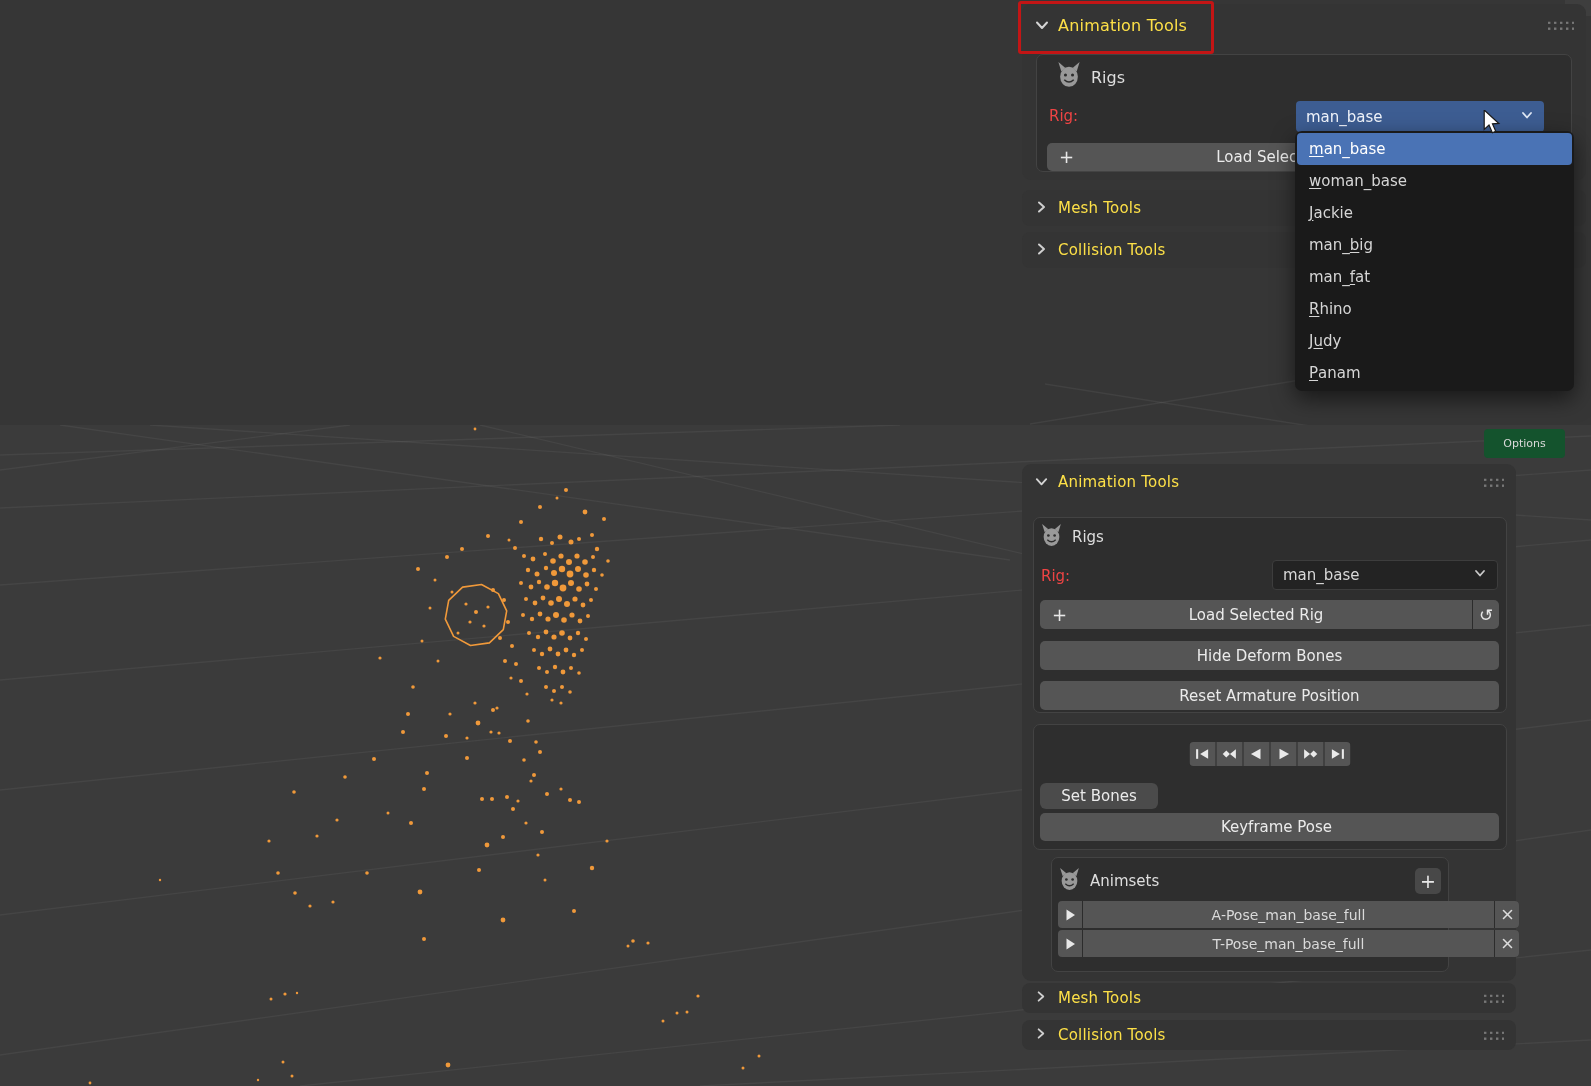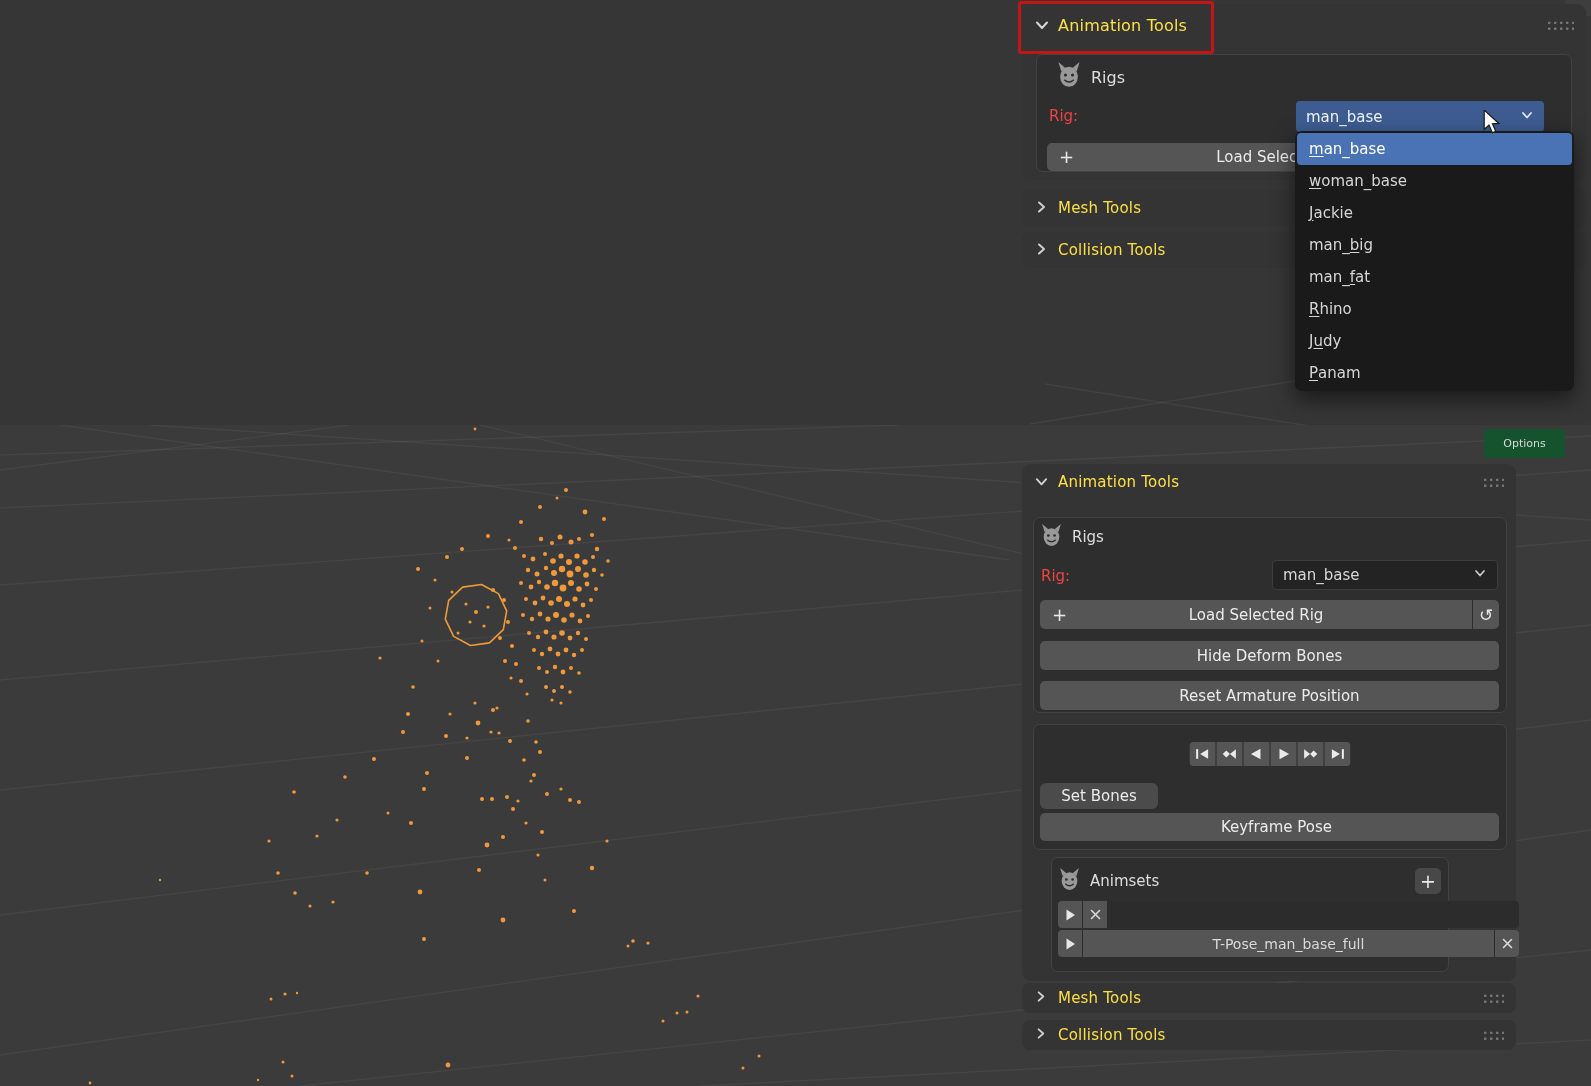--- a/index.html
+++ b/index.html
@@ -546,20 +546,21 @@
         </span>
         <span class="subbox-title" style="left:38px;top:14px;">Animsets</span>
         <div class="plus-btn" style="right:7px;top:10px;">+</div>
         <div class="animset-list" style="left:6px;top:43px;width:461px;">
             <div class="animset-row">
               <div class="a-play">
                 <svg width="11" height="12" viewBox="0 0 10 12">
                   <polygon points="1,0.5 1,11.5 9.5,6" fill="#e8e8e8"></polygon>
                 </svg>
               </div>
+              <div class="a-name">A-Pose_man_base_full</div>
               <div class="a-x">
                 <svg width="11" height="11" viewBox="0 0 11 11">
                   <g stroke="#dcdcdc" stroke-width="1.6" stroke-linecap="round">
                     <line x1="1.5" y1="1.5" x2="9.5" y2="9.5"></line>
                     <line x1="9.5" y1="1.5" x2="1.5" y2="9.5"></line>
                   </g>
                 </svg>
               </div>
             </div>
             <div class="animset-row">

